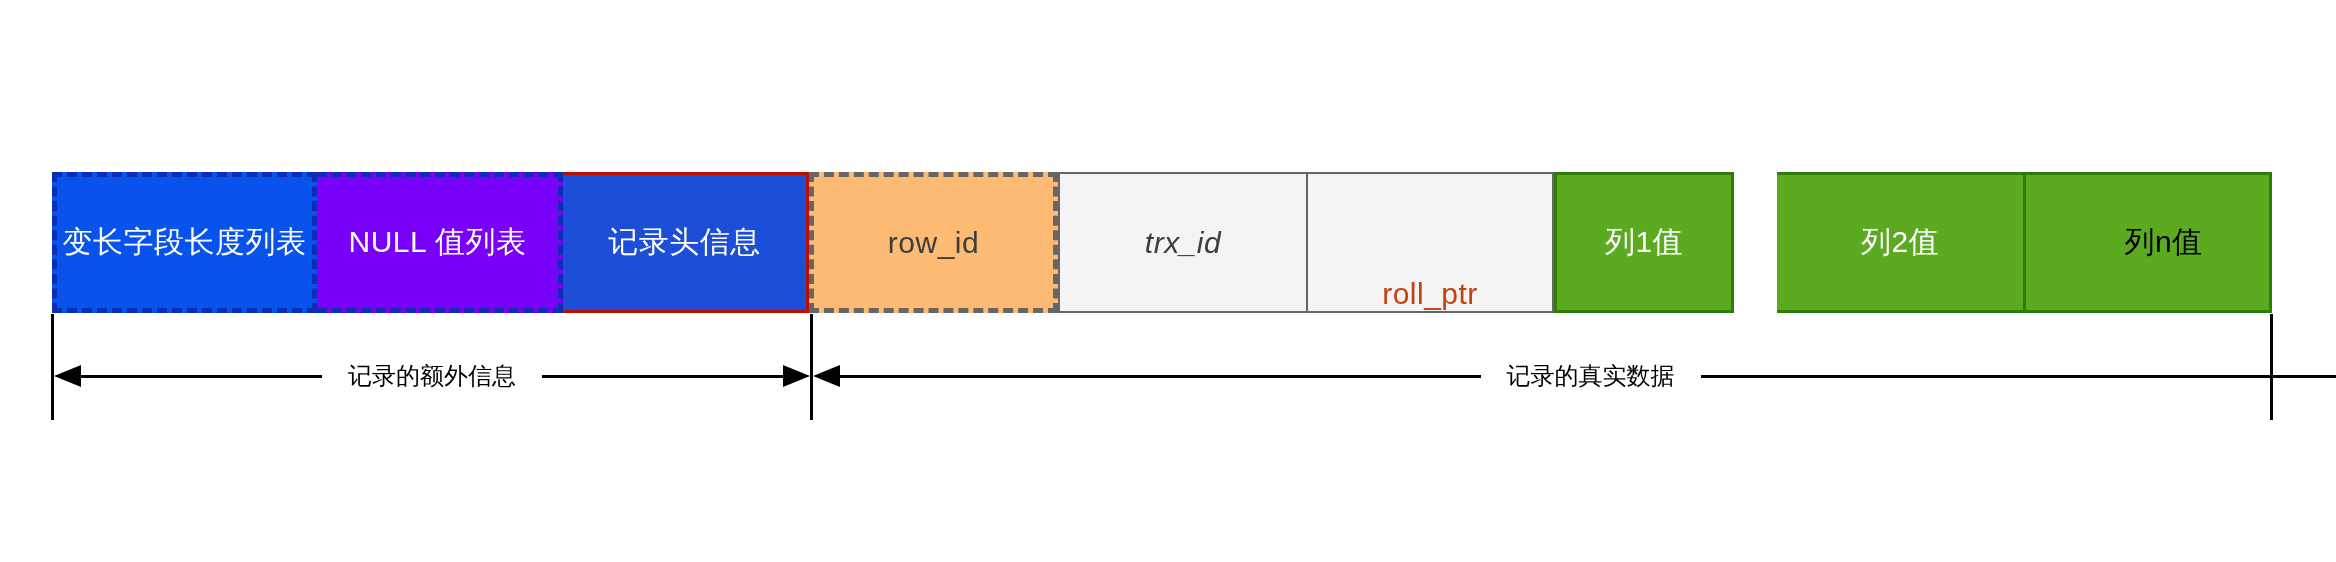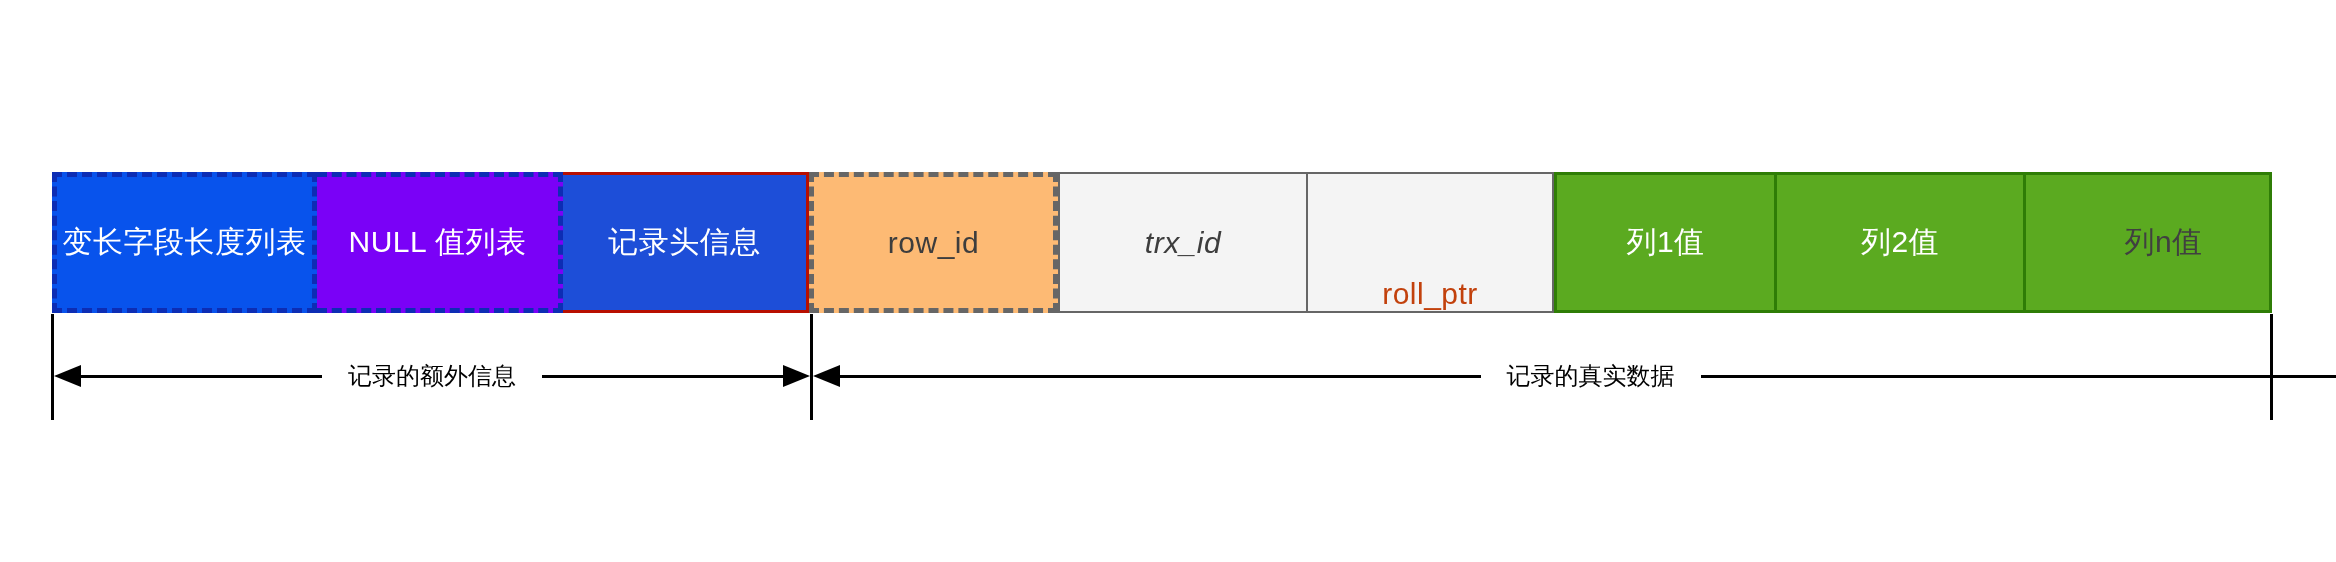--- a/index.html
+++ b/index.html
@@ -23,23 +23,23 @@
     font-size: 30px;
     letter-spacing: 0.5px;
     white-space: nowrap;
   }
   .seg-blue   { left: 52px;   width: 265px; background: #0853ec; border: 5px dashed #0d2db4; color:#fff; }
   .seg-purple { left: 317px;  width: 246px; background: #7a01f7; border: 5px dashed #0d2db4; border-left: none; color:#fff; }
   .seg-red    { left: 563px;  width: 246px; background: #1d4ed8; border: 3px solid #b80f00; border-left: none; color:#fff; }
   .seg-rowid  { left: 809px;  width: 249px; background: #fdba74; border: 5px dashed #666666; color:#3d3d3d; }
   .seg-trxid  { left: 1058px; width: 250px; background: #f4f4f4; border: 2px solid #666666; color:#3d3d3d;font-style:italic; }
   .seg-rollptr{ left: 1308px; width: 246px; background: #f4f4f4; border: 2px solid #666666; border-left: none; color:#c2410c;align-items:flex-end; }
-  .seg-col1   { left: 1554px; width: 223px; background: #5baa20; border: 3px solid #2f7d06; color:#fff; }
+  .seg-col1   { left: 1554px; width: 180px; background: #5baa20; border: 3px solid #2f7d06; color:#fff; }
   .seg-col2   { left: 1777px; width: 249px; background: #5baa20; border: 3px solid #2f7d06; border-left: none; color:#fff; }
-  .seg-coln   { left: 2026px; width: 246px; background: #5baa20; border: 3px solid #2f7d06; border-left: none; color:#404040;padding-left:32px; }
+  .seg-coln   { left: 2026px; width: 246px; background: #5baa20; border: 3px solid #2f7d06; border-left: none; color:#000000;padding-left:32px; }
 
   
   .tick {
     position: absolute;
     top: 314px;
     width: 3px;
     height: 106px;
     background: #000;
   }
   .tick-left   { left: 51px; }

